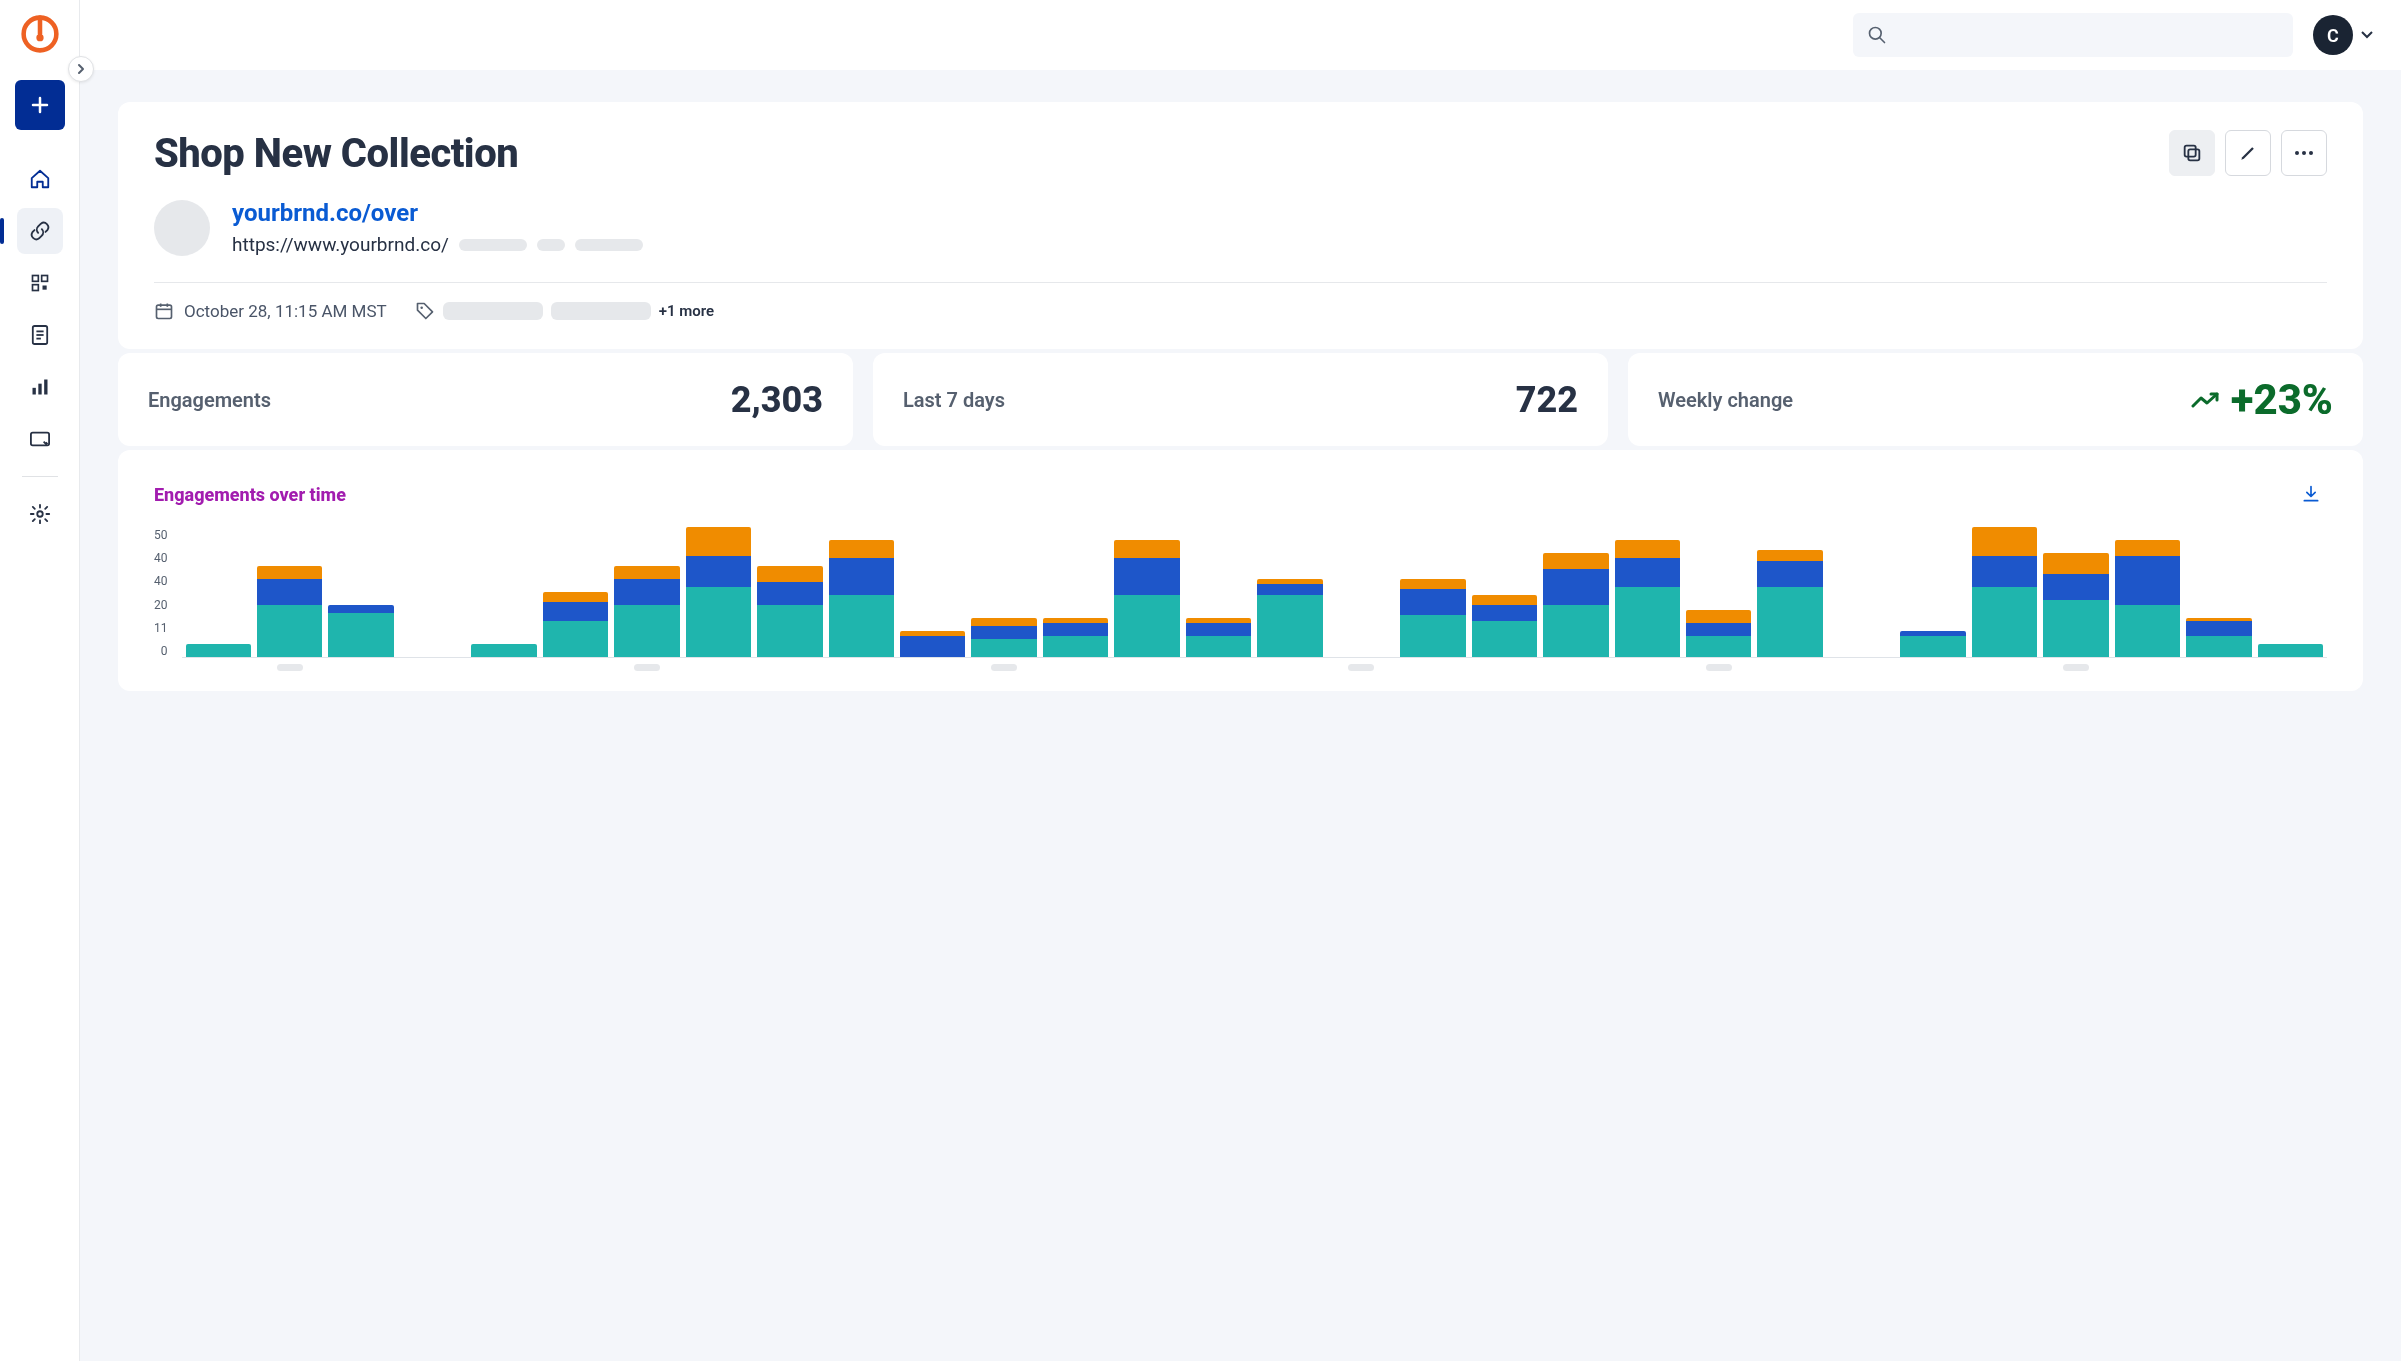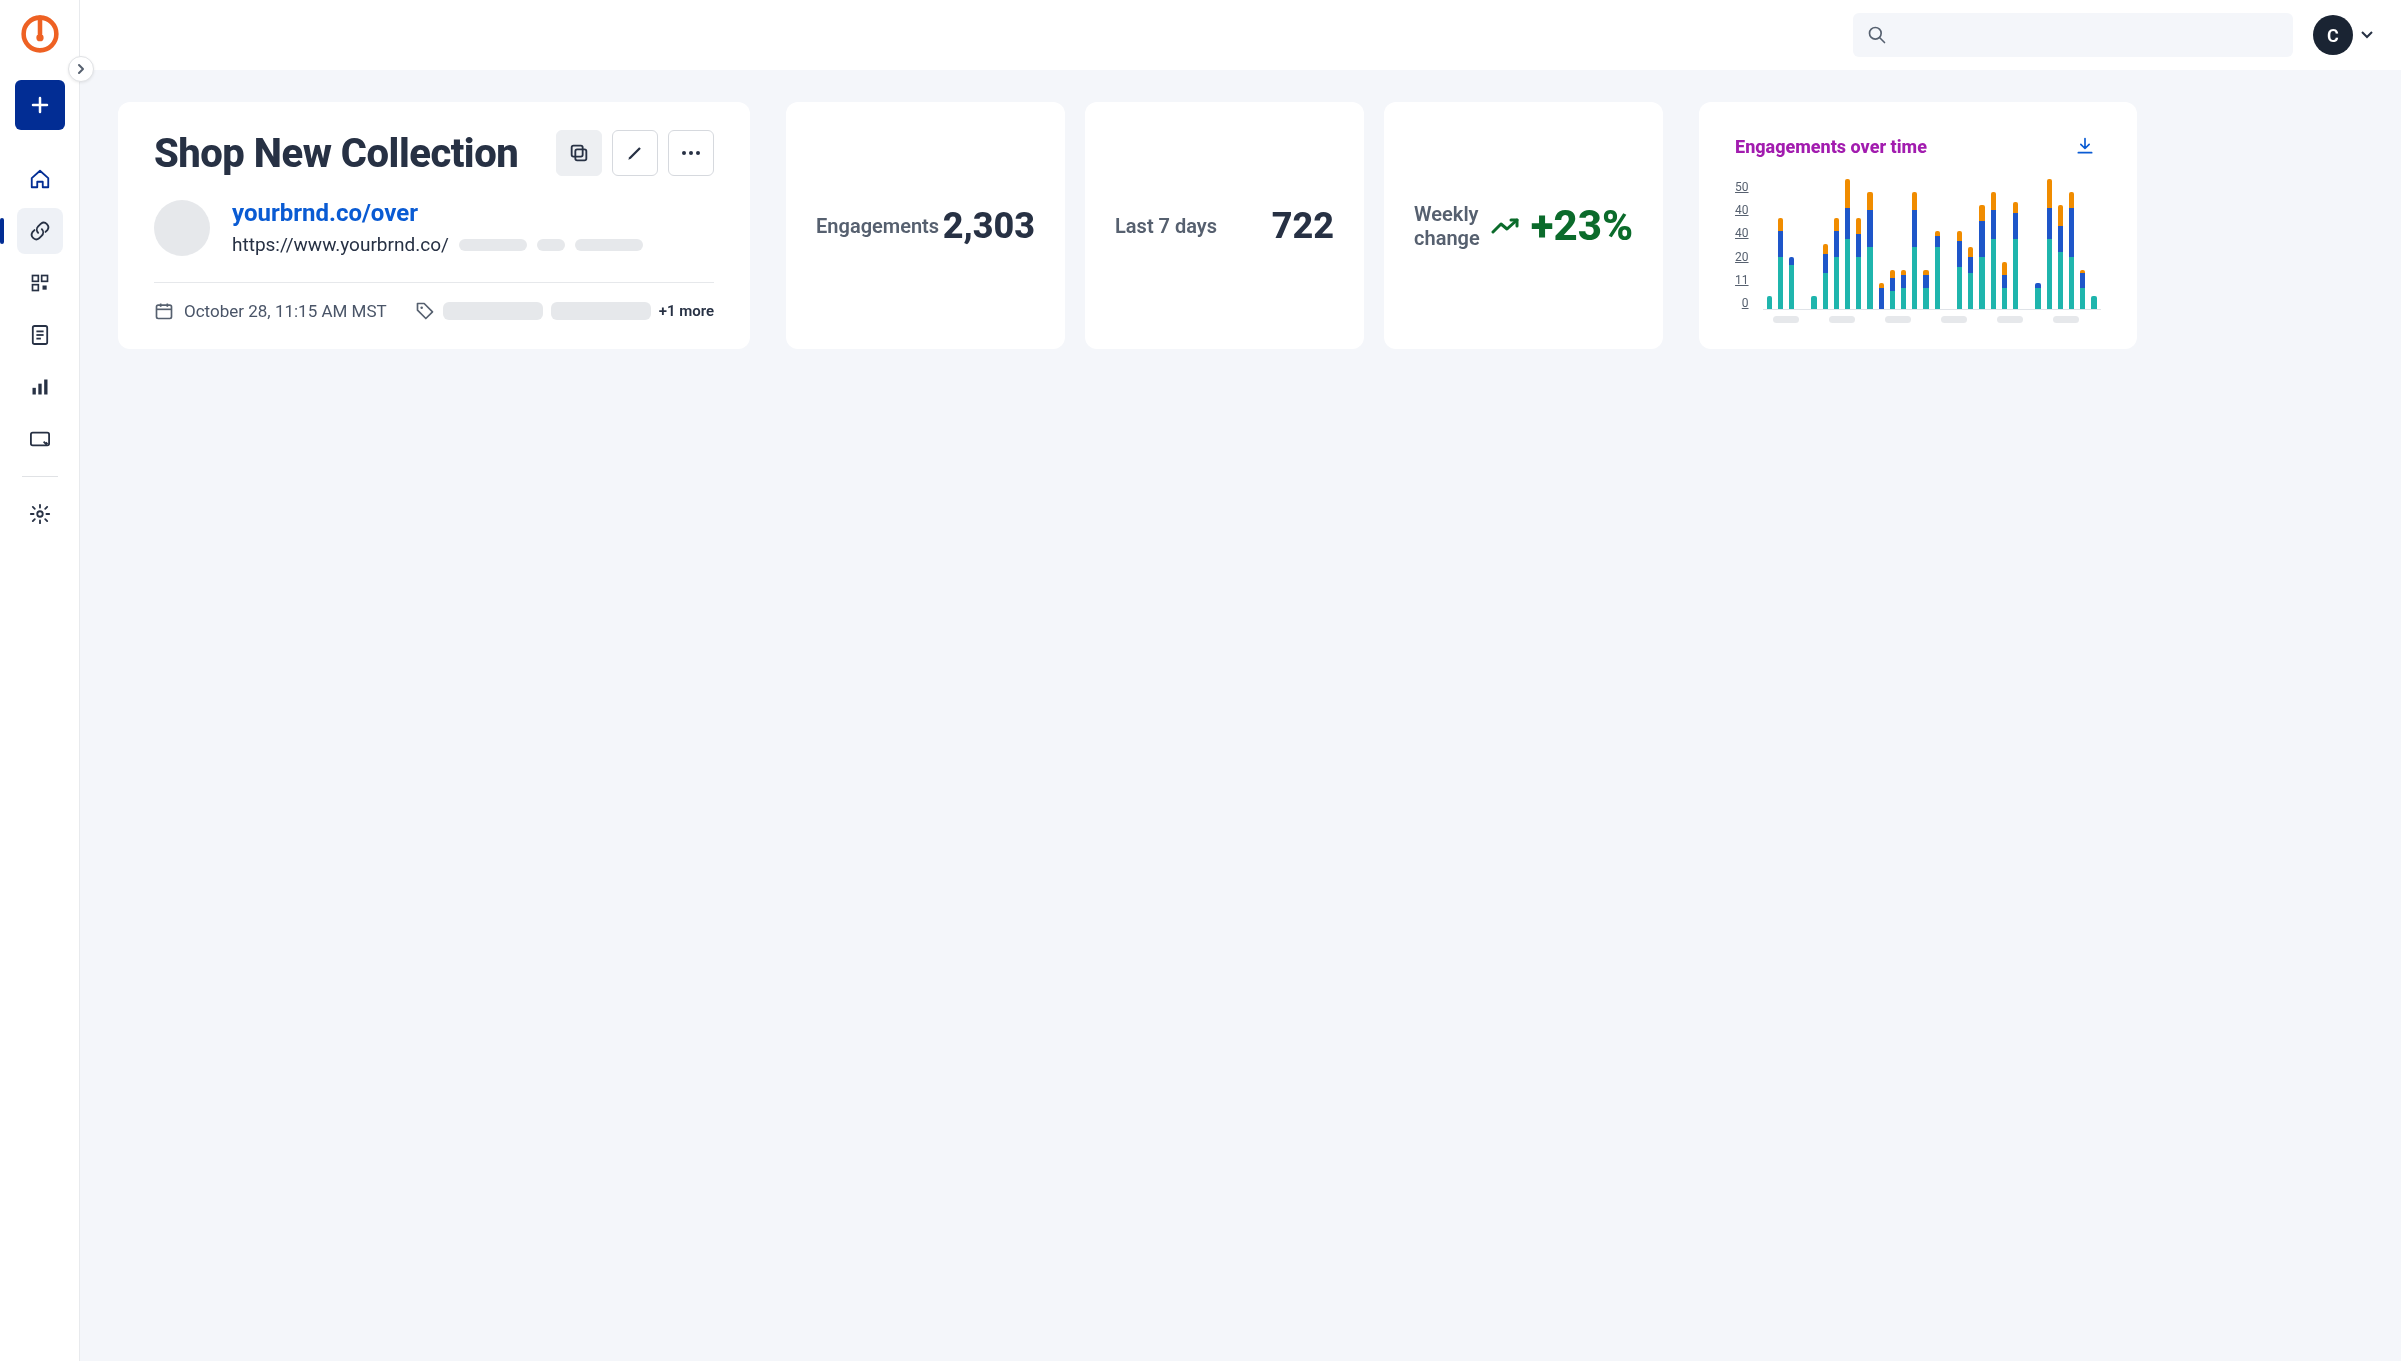--- a/index.html
+++ b/index.html
@@ -13,21 +13,21 @@
 .nav-items { display: flex; flex-direction: column; gap: 6px; margin-top: 14px; width: 100%; align-items: center; }
 .nav-item { width: 46px; height: 46px; border-radius: 8px; display: flex; align-items: center; justify-content: center; cursor: pointer; position: relative; }
 .nav-item.active { background: #eef1f6; }
 .nav-item.active::before { content: ''; position: absolute; left: -17px; top: 10px; width: 4px; height: 26px; background: #022d94; border-radius: 2px; }
 .nav-divider { width: 36px; height: 1px; background: #e0e2e5; margin: 8px 0; }
 .main { flex: 1; display: flex; flex-direction: column; }
 .topbar { height: 70px; background: #fff; display: flex; align-items: center; justify-content: flex-end; padding: 0 28px; gap: 20px; }
 .search-box { width: 440px; height: 44px; background: #f4f6fa; border-radius: 6px; display: flex; align-items: center; padding: 0 14px; cursor: text; }
 .avatar { width: 40px; height: 40px; border-radius: 50%; background: #1a2433; color: #fff; display: flex; align-items: center; justify-content: center; font-weight: 600; font-size: 18px; cursor: pointer; }
 .avatar-dropdown { display: flex; align-items: center; gap: 8px; cursor: pointer; }
-.content { padding: 32px 38px; display: flex; flex-direction: row; gap: 36px; }
+.content { padding: 32px 38px; display: flex; flex-direction: column; gap: 4px; }
 .card { background: #fff; border-radius: 12px; padding: 28px 36px; }
 .header-card .title-row { display: flex; justify-content: space-between; align-items: flex-start; }
 .page-title { font-size: 40px; font-weight: 800; color: #273144; letter-spacing: -0.5px; }
 .title-actions { display: flex; gap: 10px; }
 .action-btn { width: 46px; height: 46px; border: 1px solid #d6d9de; border-radius: 6px; display: flex; align-items: center; justify-content: center; cursor: pointer; background: #fff; }
 .action-btn.copy { background: #edeff2; border-color: #edeff2; }
 .link-row { display: flex; align-items: center; gap: 22px; margin-top: 22px; }
 .favicon-circle { width: 56px; height: 56px; border-radius: 50%; background: #e6e8eb; flex-shrink: 0; }
 .link-info { display: flex; flex-direction: column; gap: 6px; }
 .short-link { font-size: 24px; font-weight: 700; color: #0a5bd3; cursor: pointer; }
@@ -44,21 +44,21 @@
 .stat-label { font-size: 20px; font-weight: 600; color: #56606f; }
 .stat-value { font-size: 36px; font-weight: 800; color: #273144; }
 .stat-change { display: flex; align-items: center; gap: 10px; }
 .change-value { font-size: 42px; font-weight: 800; color: #0b6b2b; }
 .chart-card { background: #fff; border-radius: 12px; padding: 28px 36px 20px; }
 .chart-header { display: flex; justify-content: space-between; align-items: center; margin-bottom: 18px; }
 .chart-title { font-size: 18px; font-weight: 800; color: #a21caf; }
 .download-btn { width: 32px; height: 32px; display: flex; align-items: center; justify-content: center; cursor: pointer; }
 .chart-area { display: flex; gap: 10px; }
 .y-axis { display: flex; flex-direction: column; justify-content: space-between; height: 130px; align-items: flex-end; padding-right: 4px; }
-.y-tick { font-size: 12px; color: #56606f; text-decoration: underline; }
+.y-tick { font-size: 12px; color: #56606f; }
 .plot { flex: 1; display: flex; flex-direction: column; }
 .bars-container { height: 130px; border-bottom: 1px solid #dfe3e8; display: flex; align-items: flex-end; gap: 6px; padding: 0 4px; }
 .bar-stack { flex: 1; display: flex; flex-direction: column-reverse; border-radius: 2px 2px 0 0; overflow: hidden; min-width: 0; }
 .seg-a { background: #1fb5ad; }
 .seg-b { background: #1e56c9; }
 .seg-c { background: #f08c00; }
 .x-axis { display: flex; gap: 6px; padding: 6px 4px 0; }
 .x-tick { flex: 1; display: flex; justify-content: center; }
 .x-skel { width: 26px; height: 7px; background: #e6e8eb; border-radius: 4px; }
 </style>

